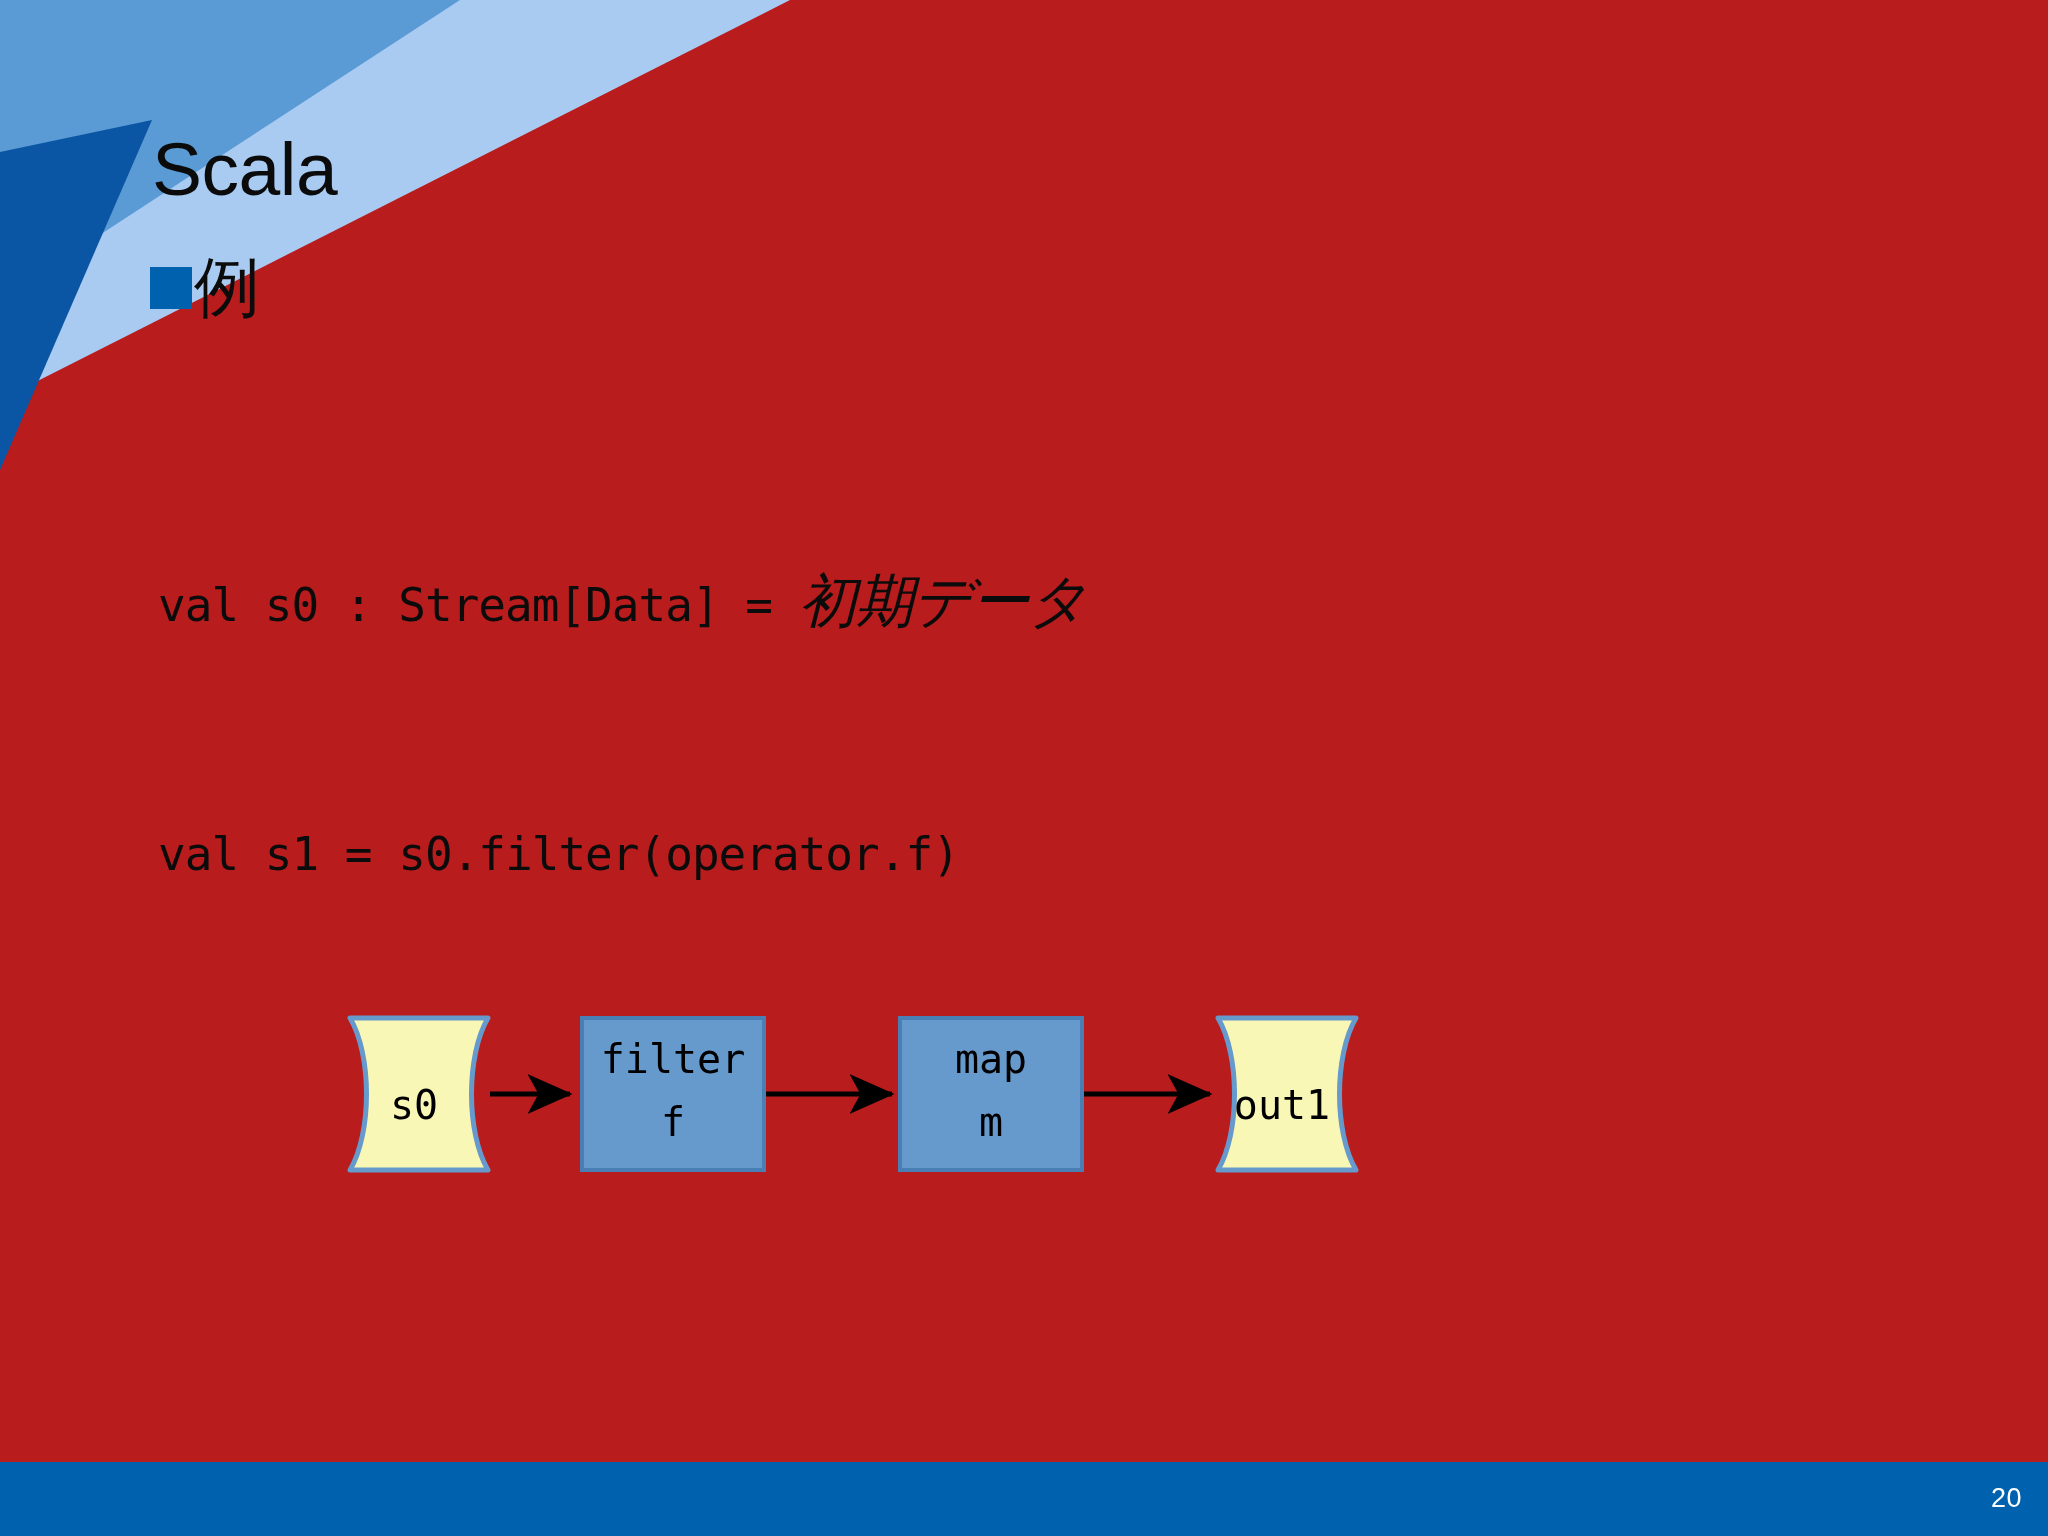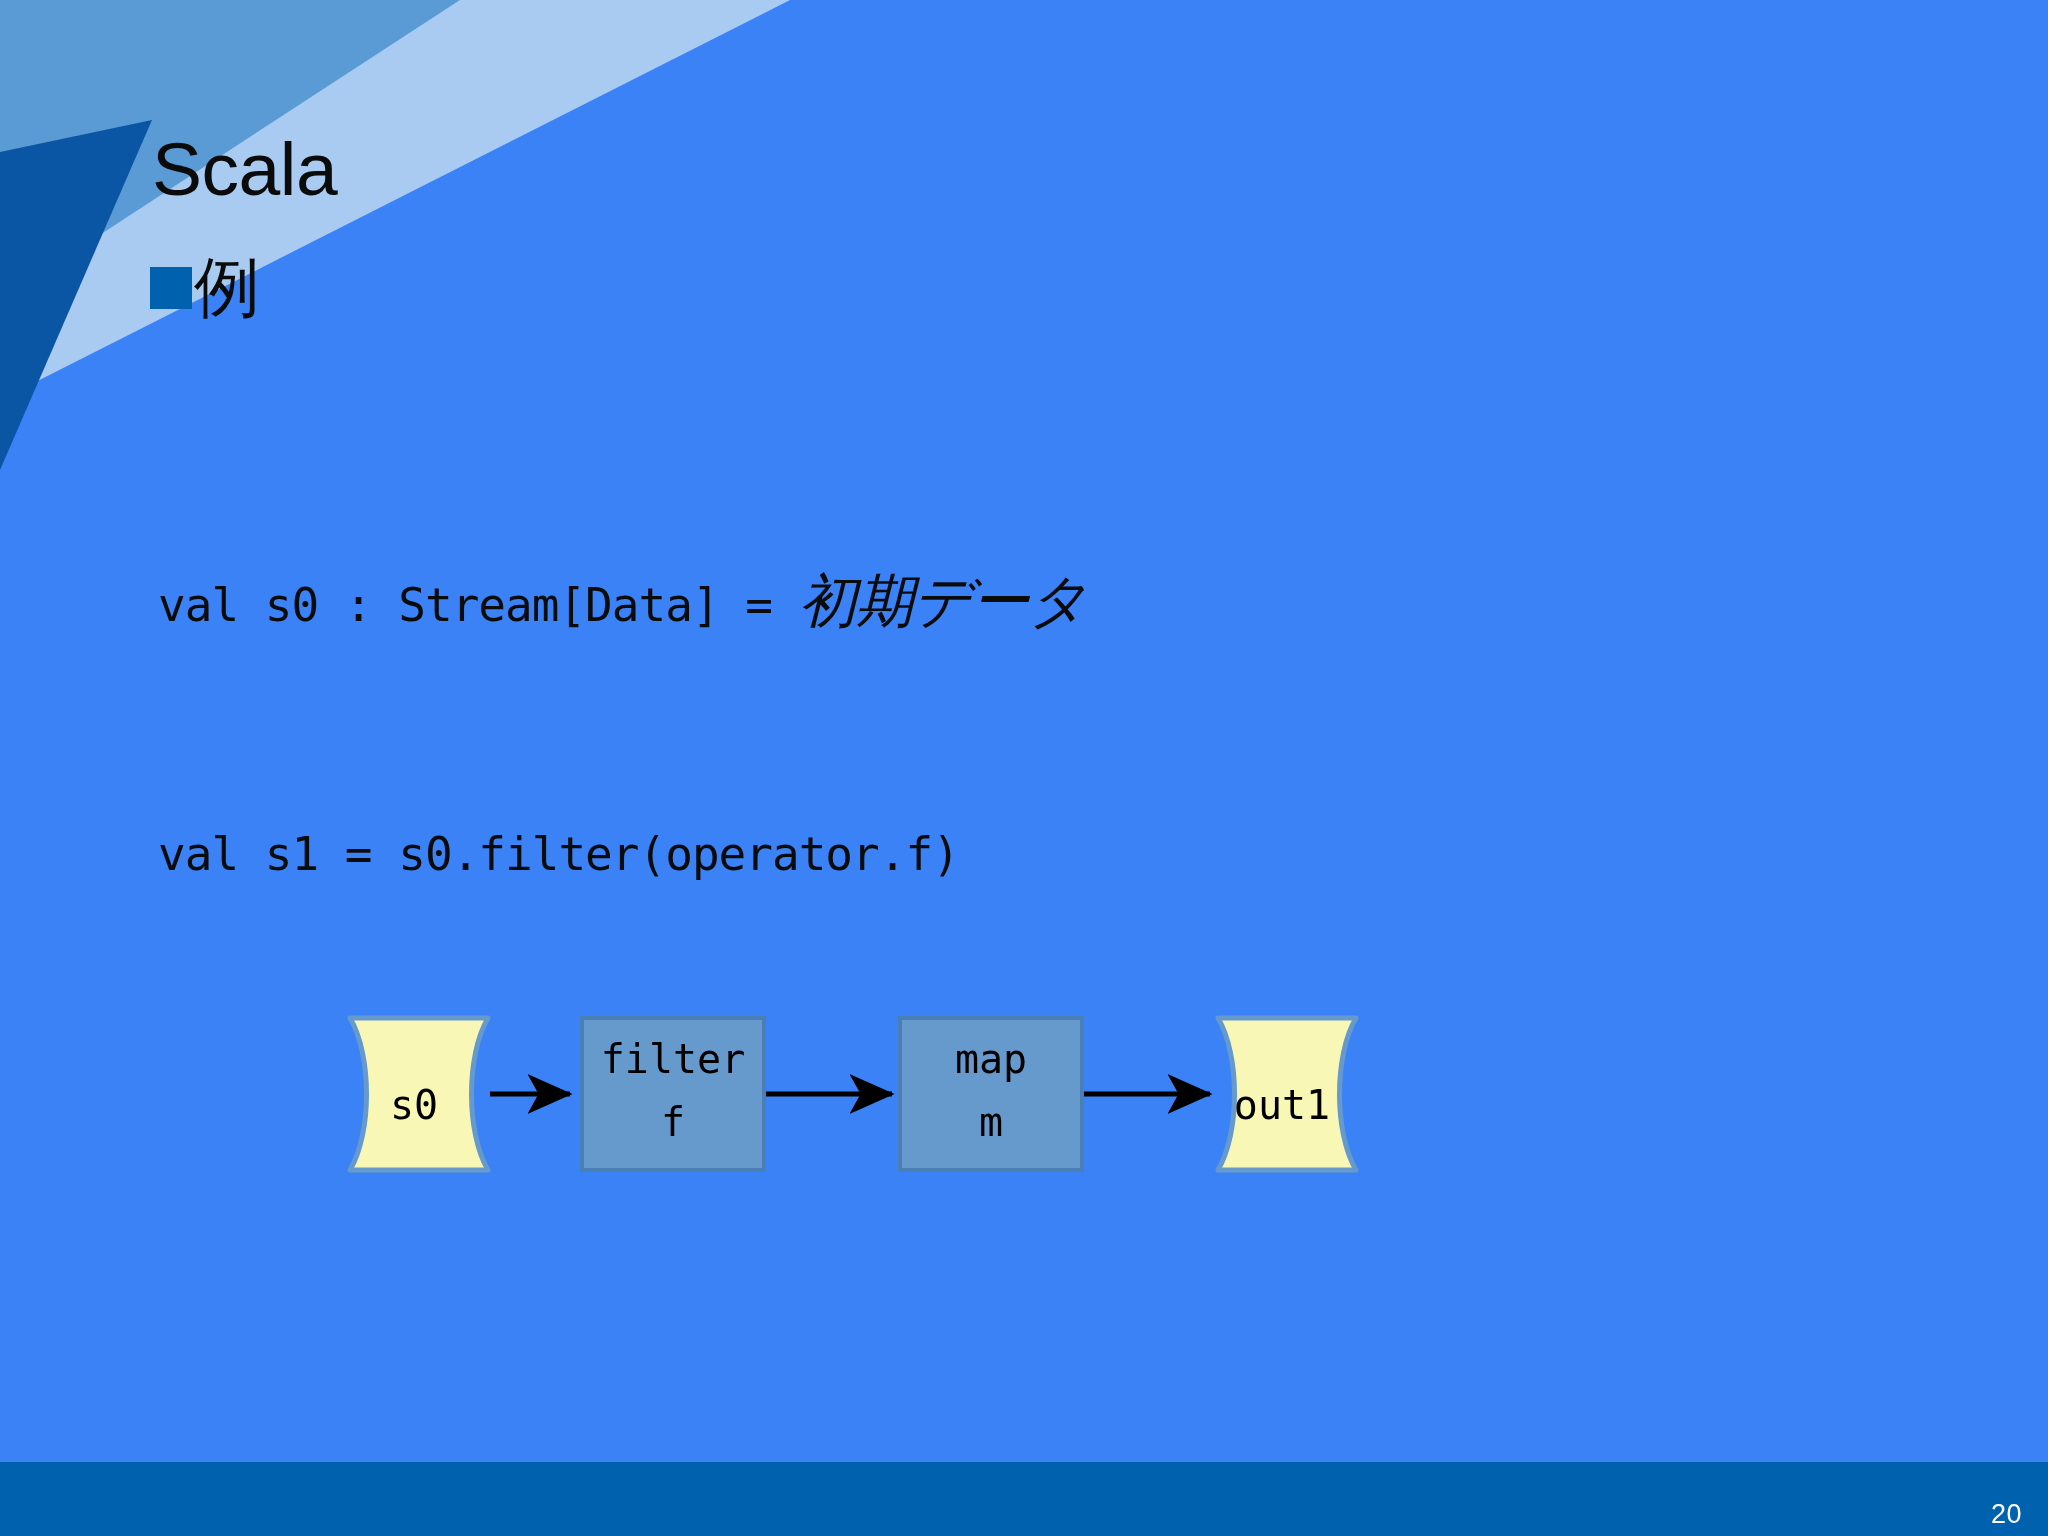--- a/index.html
+++ b/index.html
@@ -14,21 +14,21 @@
     font-family: "Liberation Sans", sans-serif;
     position: relative;
   }
 
   
   .slide {
     position: absolute;
     left: 0; top: 0;
     width: 2048px;
     height: 1536px;
-    background: #3b82f6;
+    background: #b91c1c;
     overflow: hidden;
   }
 
   
   .deco {
     position: absolute;
     left: 0; top: 0;
     width: 2048px;
     height: 1536px;
     pointer-events: none;
@@ -39,21 +39,21 @@
     position: absolute;
     left: 0;
     bottom: 0;
     width: 2048px;
     height: 74px;
     background: #0061AF;
   }
   .page-number {
     position: absolute;
     right: 26px;
-    bottom: 6px;
+    bottom: 22px;
     color: #ffffff;
     font-size: 27px;
     font-family: "Liberation Sans", sans-serif;
     letter-spacing: 0.5px;
   }
 
   
   .title {
     position: absolute;
     left: 152px;

